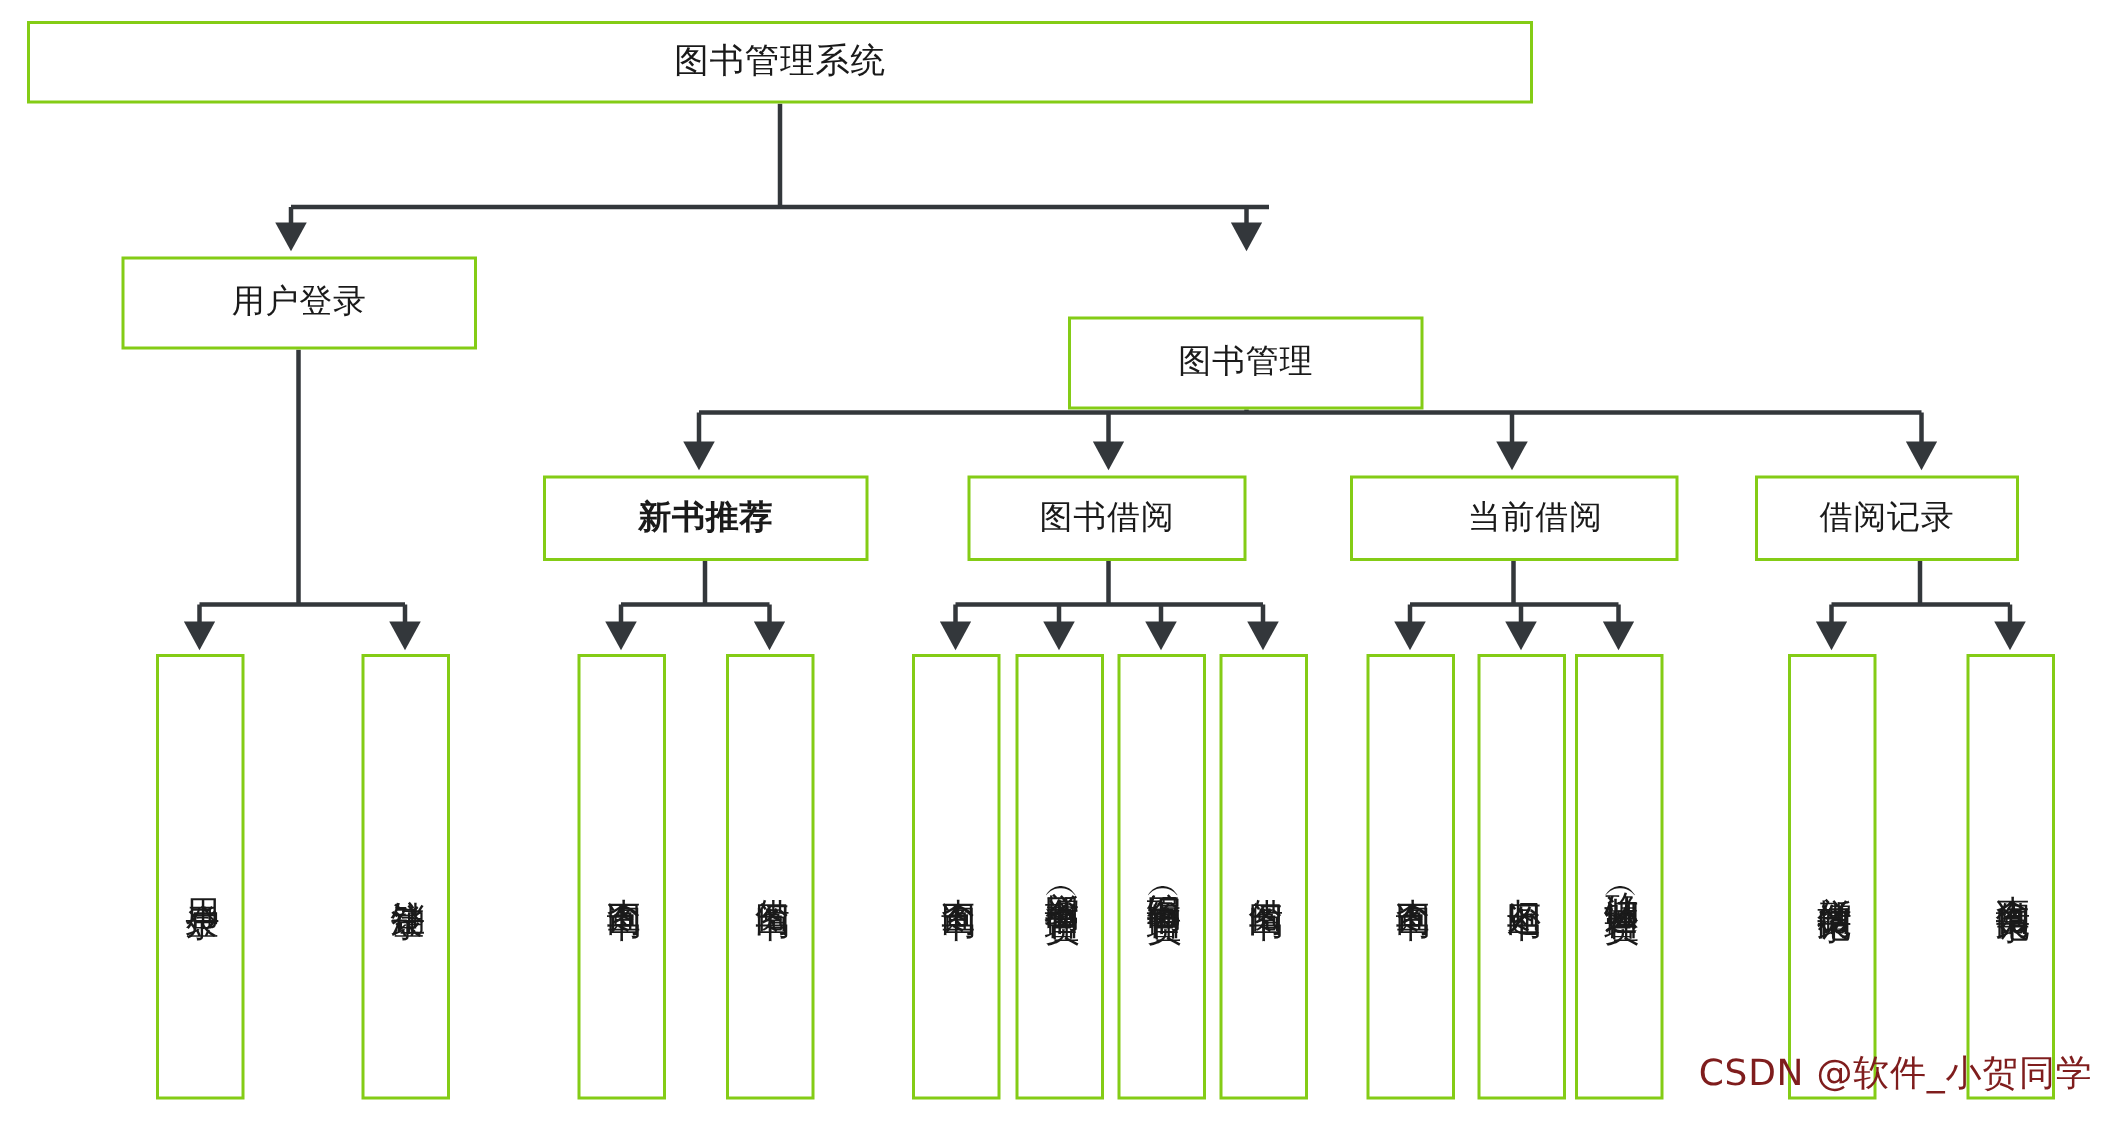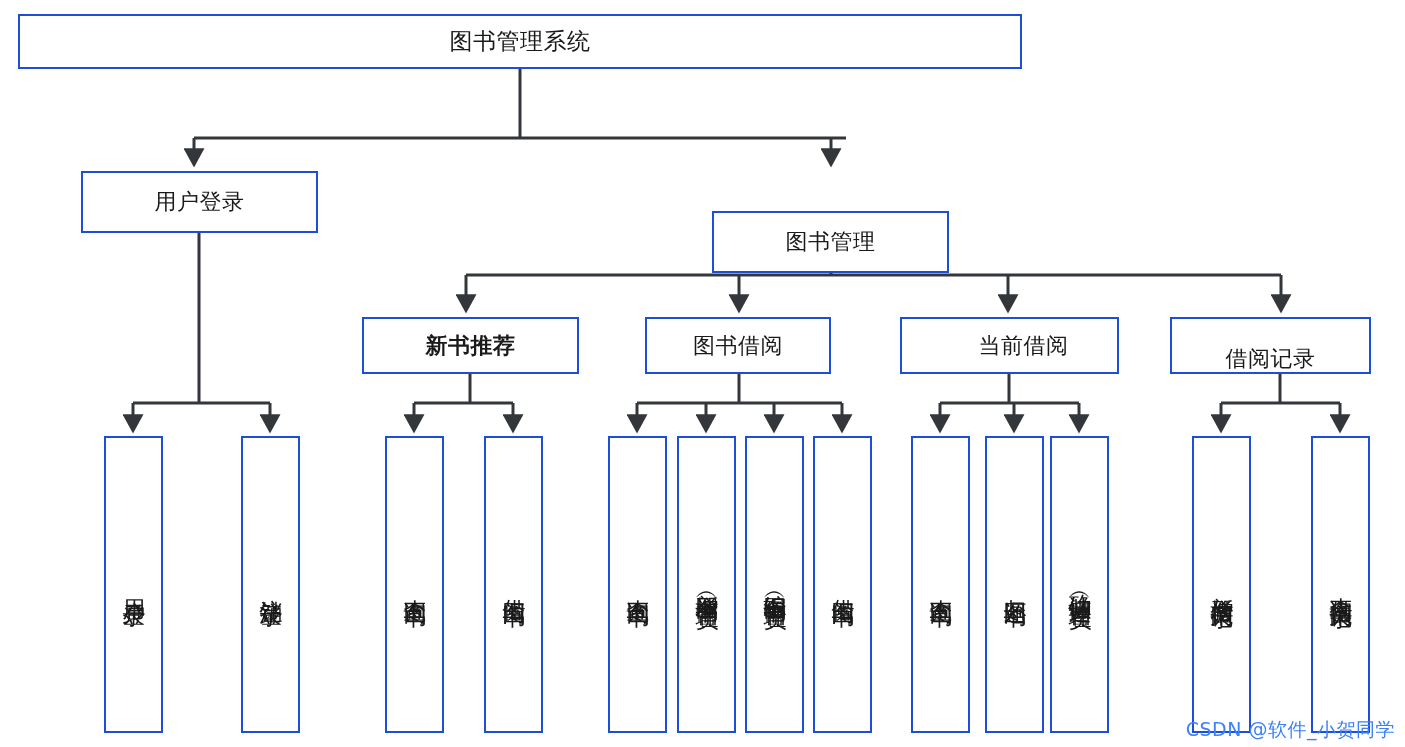--- a/index.html
+++ b/index.html
@@ -21,21 +21,21 @@
     position: absolute;
     left: 0;
     top: 0;
     width: 1405px;
     height: 747px;
     pointer-events: none;
   }
   .node {
     position: absolute;
     box-sizing: border-box;
-    border: 2px solid #1d4ed8;
+    border: 2px solid #84cc16;
     background: #ffffff;
     display: flex;
     align-items: center;
     justify-content: center;
     color: #1a1a1a;
     z-index: 2;
   }
   .node-label {
     display: block;
     text-align: center;
@@ -59,23 +59,23 @@
     text-orientation: upright;
     font-size: 23px;
     line-height: 1.04;
     letter-spacing: 2px;
     white-space: normal;
     max-height: 100%;
   }
   .watermark {
     position: absolute;
     right: 10px;
-    bottom: 4px;
-    font-size: 19px;
-    color: #3b82f6;
+    bottom: 16px;
+    font-size: 24px;
+    color: #7f1d1d;
     z-index: 5;
     white-space: nowrap;
     letter-spacing: 0.5px;
   }
 </style>
 </head>
 <body>
 
 <div id="canvas">
 
@@ -142,21 +142,21 @@
 
   <div class="node h-node" style="left:362px; top:317px; width:217px; height:57px;font-weight:bold;">
     <span class="node-label">新书推荐</span>
   </div>
   <div class="node h-node" style="left:645px; top:317px; width:186px; height:57px;">
     <span class="node-label">图书借阅</span>
   </div>
   <div class="node h-node" style="left:900px; top:317px; width:219px; height:57px;padding-left:28px;">
     <span class="node-label">当前借阅</span>
   </div>
-  <div class="node h-node" style="left:1170px; top:317px; width:201px; height:57px;align-items:flex-end;">
+  <div class="node h-node" style="left:1170px; top:317px; width:176px; height:57px;">
     <span class="node-label">借阅记录</span>
   </div>
 
   <div class="node leaf" style="left:104px; top:436px; width:59px; height:297px;">
     <span class="node-label">用户登录</span>
   </div>
   <div class="node leaf" style="left:241px; top:436px; width:59px; height:297px;">
     <span class="node-label">注销登录</span>
   </div>
 

